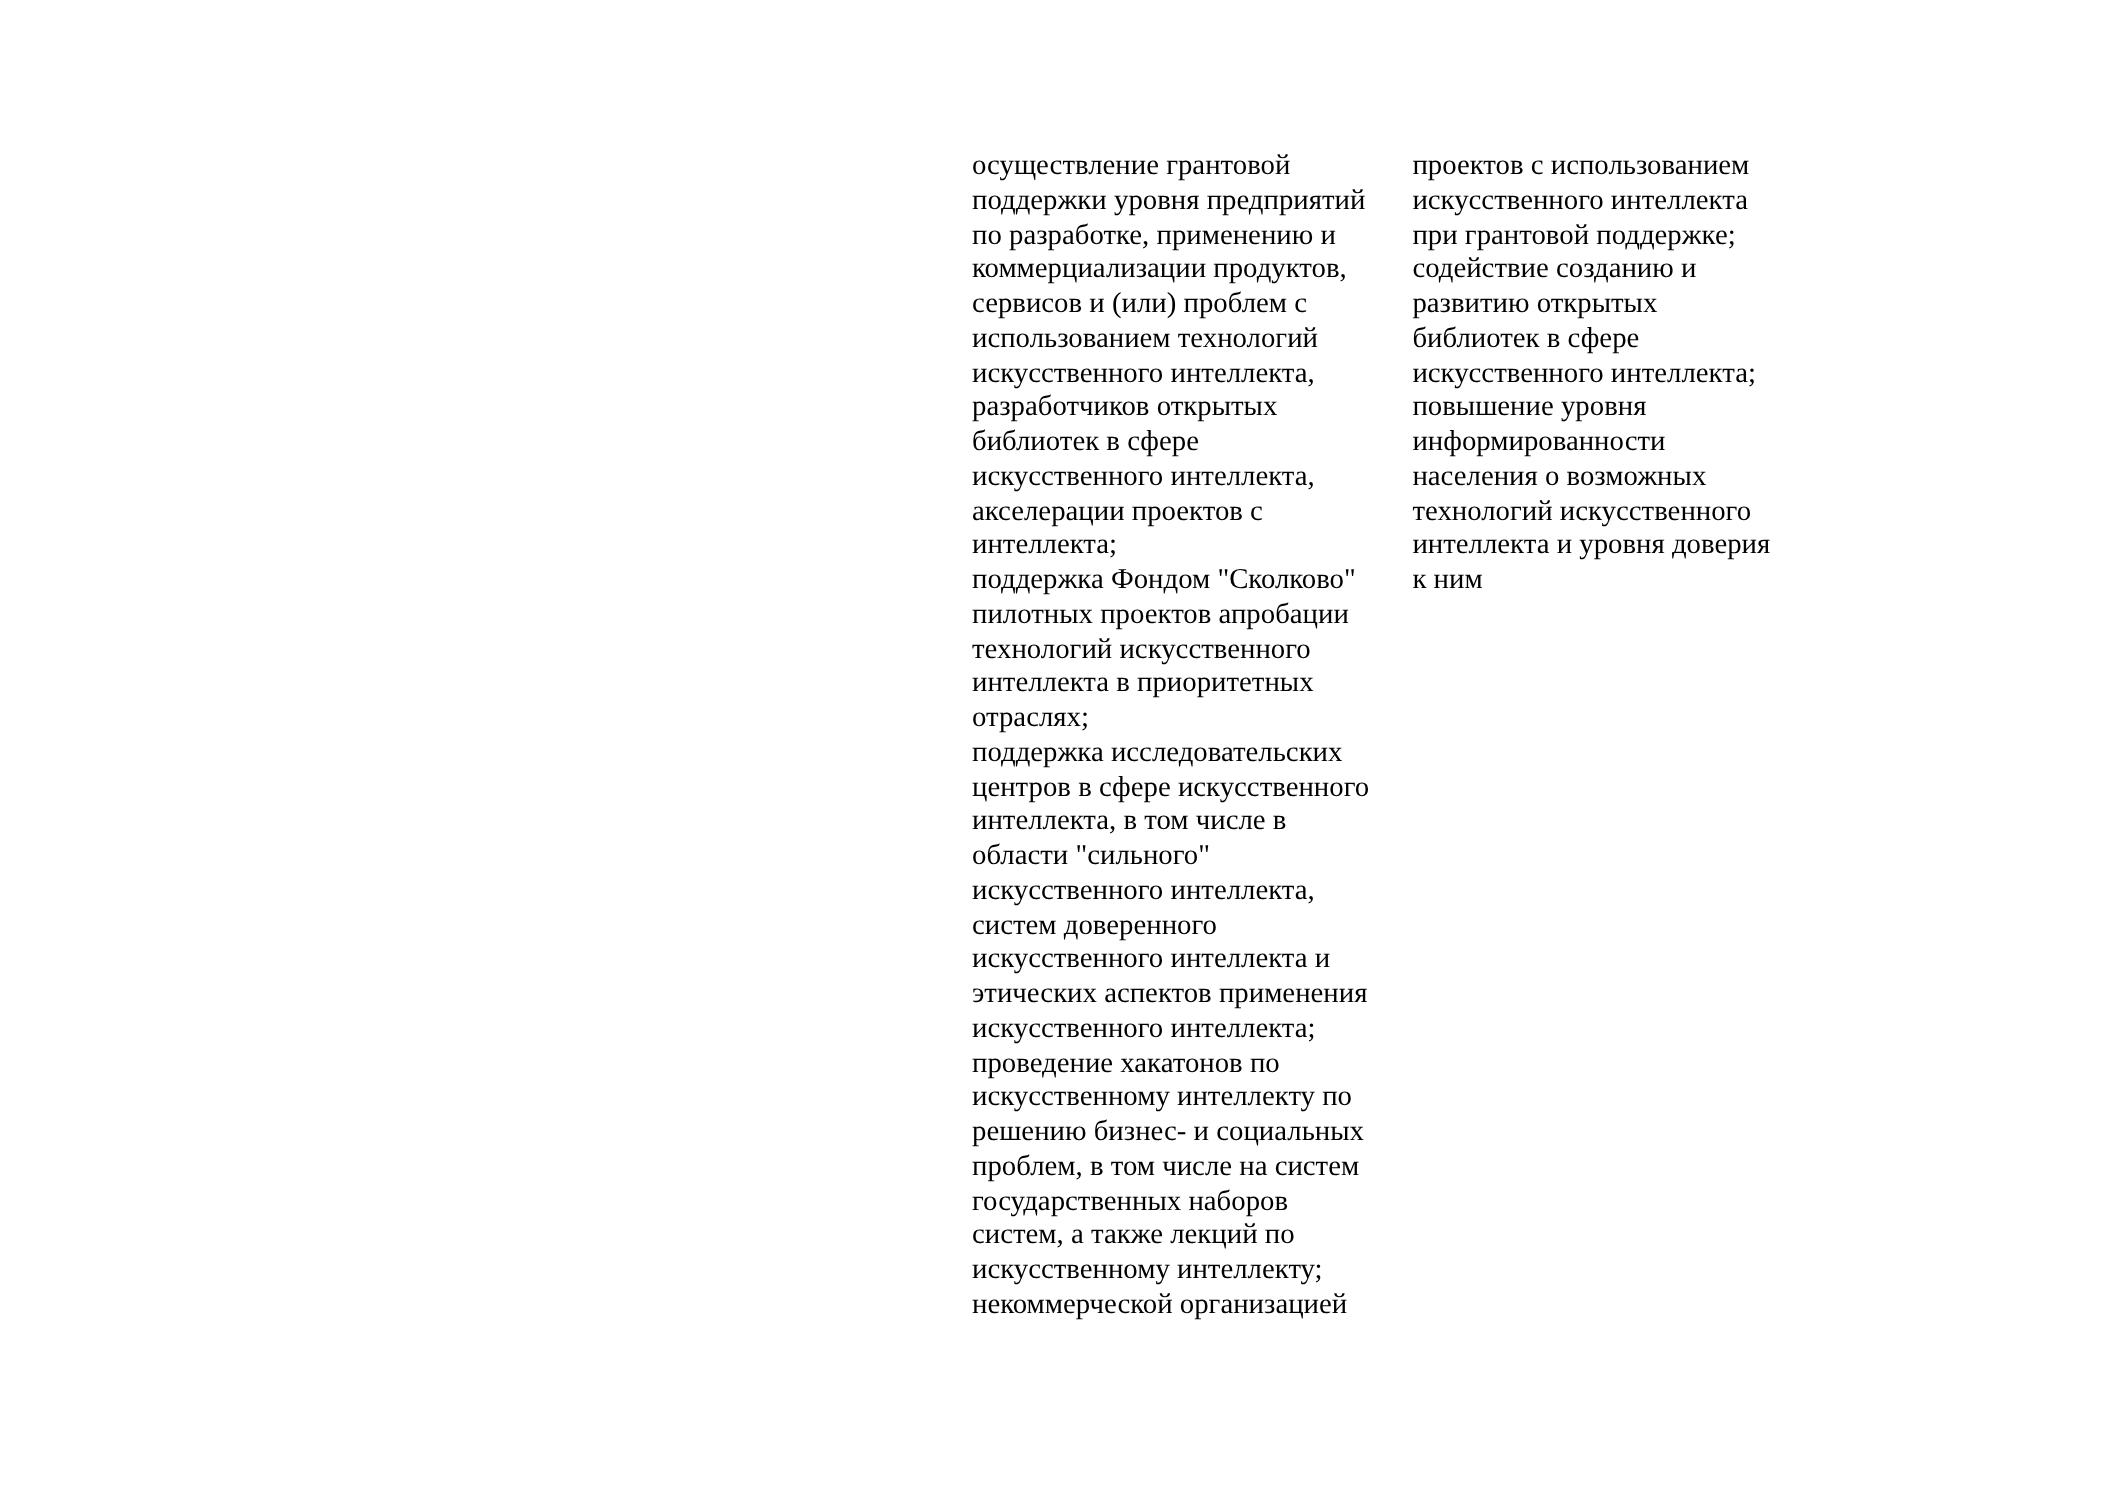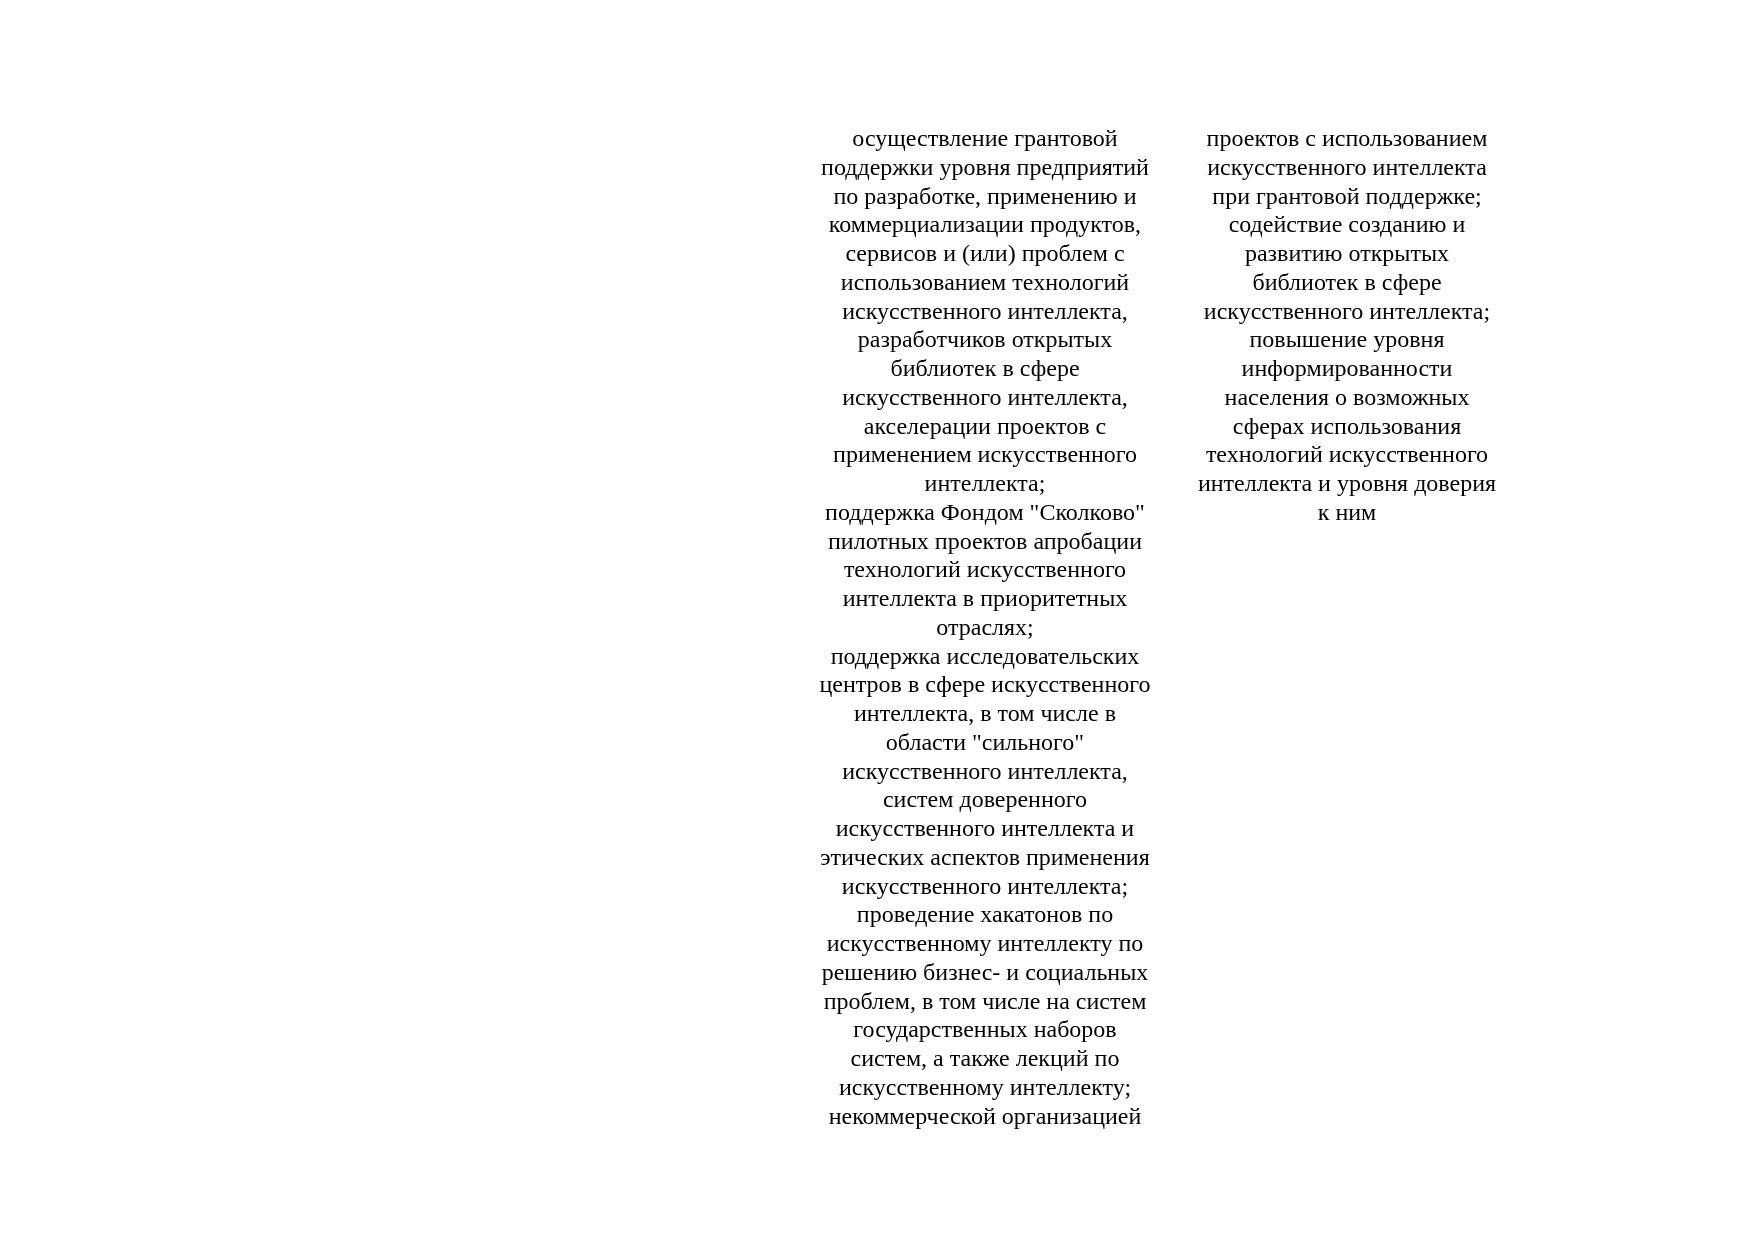--- a/index.html
+++ b/index.html
@@ -24,39 +24,38 @@
     }
     .col {
       position: absolute;
       top: 124px;
       font-size: 24px;
       line-height: 28.75px;
       white-space: nowrap;
     }
     .col-left { left: 810px; width: 350px; }
     .col-right { left: 1177px; width: 340px; }
-    .line { display: block; height: 28.75px; text-align: center; }
+    .line { display: block; height: 28.75px; }
   </style>
 </head>
 <body>
 
 <div class="page">
   <div class="col col-left" id="col0">
       <span class="line">осуществление грантовой</span>
       <span class="line">поддержки уровня предприятий</span>
       <span class="line">по разработке, применению и</span>
       <span class="line">коммерциализации продуктов,</span>
       <span class="line">сервисов и (или) проблем с</span>
       <span class="line">использованием технологий</span>
       <span class="line">искусственного интеллекта,</span>
       <span class="line">разработчиков открытых</span>
       <span class="line">библиотек в сфере</span>
       <span class="line">искусственного интеллекта,</span>
       <span class="line">акселерации проектов с</span>
-      <span class="line">применением искусственного</span>
       <span class="line">интеллекта;</span>
       <span class="line">поддержка Фондом "Сколково"</span>
       <span class="line">пилотных проектов апробации</span>
       <span class="line">технологий искусственного</span>
       <span class="line">интеллекта в приоритетных</span>
       <span class="line">отраслях;</span>
       <span class="line">поддержка исследовательских</span>
       <span class="line">центров в сфере искусственного</span>
       <span class="line">интеллекта, в том числе в</span>
       <span class="line">области "сильного"</span>
@@ -78,18 +77,17 @@
       <span class="line">проектов с использованием</span>
       <span class="line">искусственного интеллекта</span>
       <span class="line">при грантовой поддержке;</span>
       <span class="line">содействие созданию и</span>
       <span class="line">развитию открытых</span>
       <span class="line">библиотек в сфере</span>
       <span class="line">искусственного интеллекта;</span>
       <span class="line">повышение уровня</span>
       <span class="line">информированности</span>
       <span class="line">населения о возможных</span>
-      <span class="line">сферах использования</span>
       <span class="line">технологий искусственного</span>
       <span class="line">интеллекта и уровня доверия</span>
       <span class="line">к ним</span>
     </div>
 </div>
 
 </body></html>

